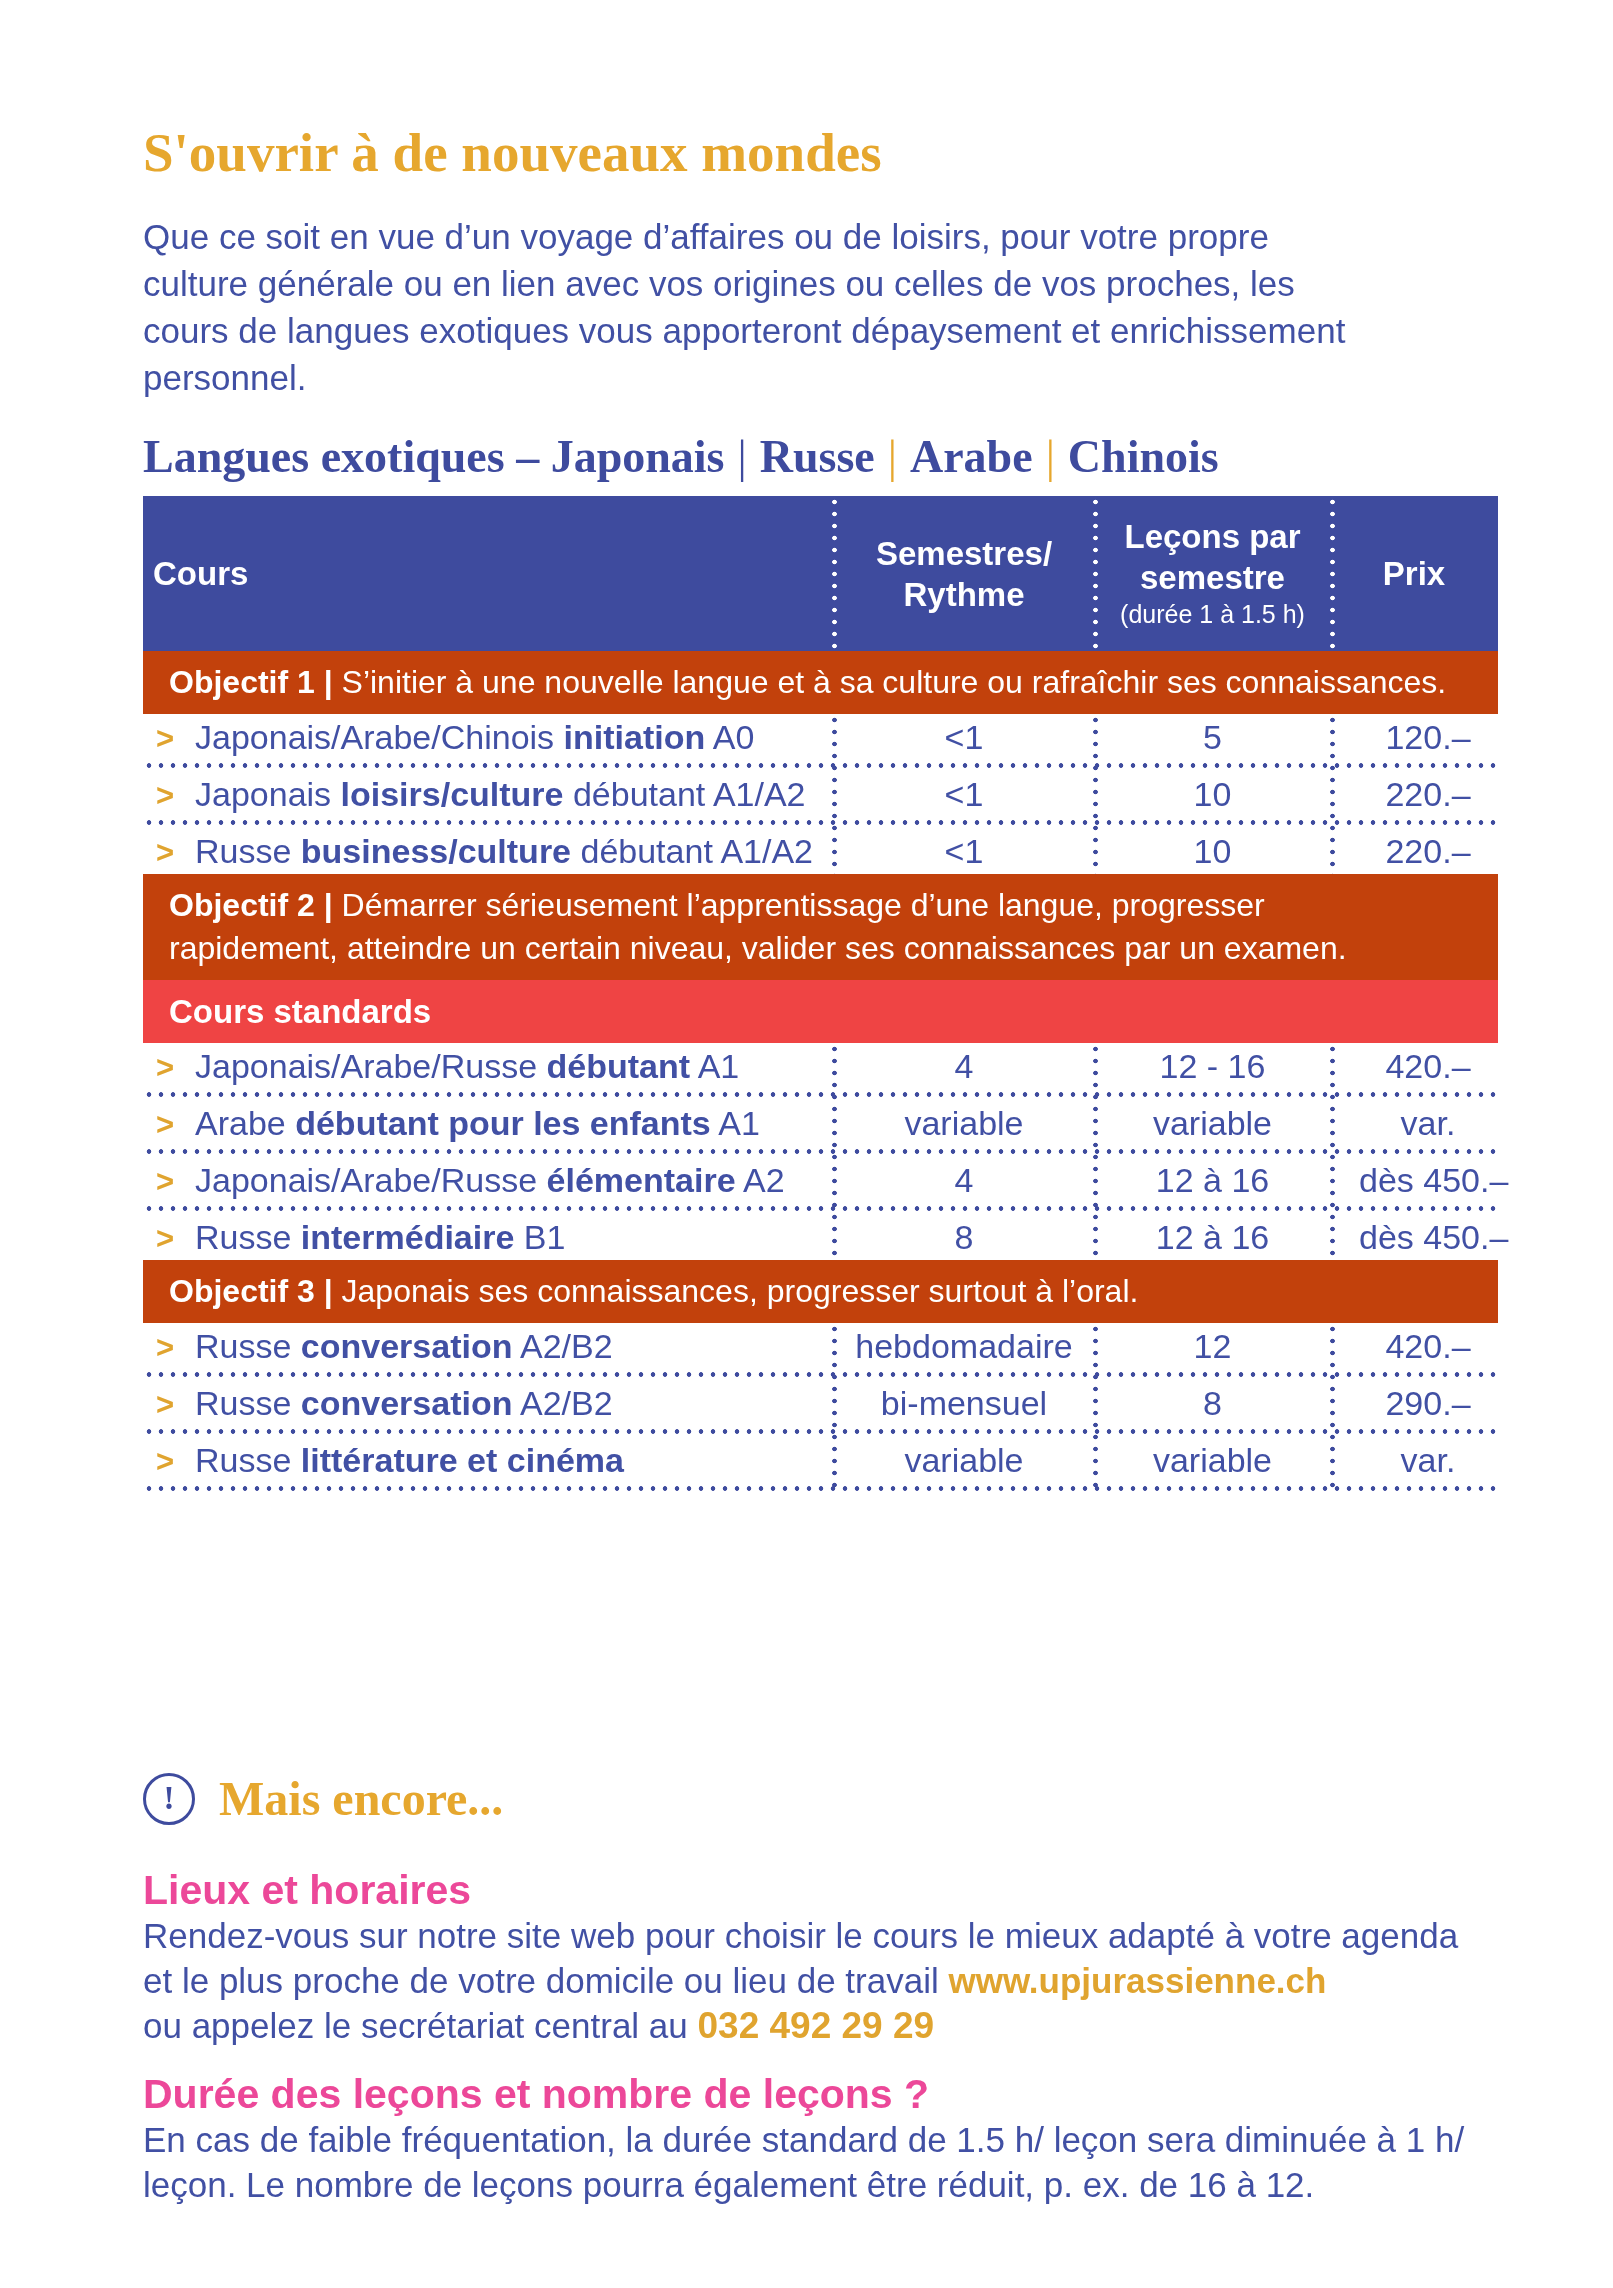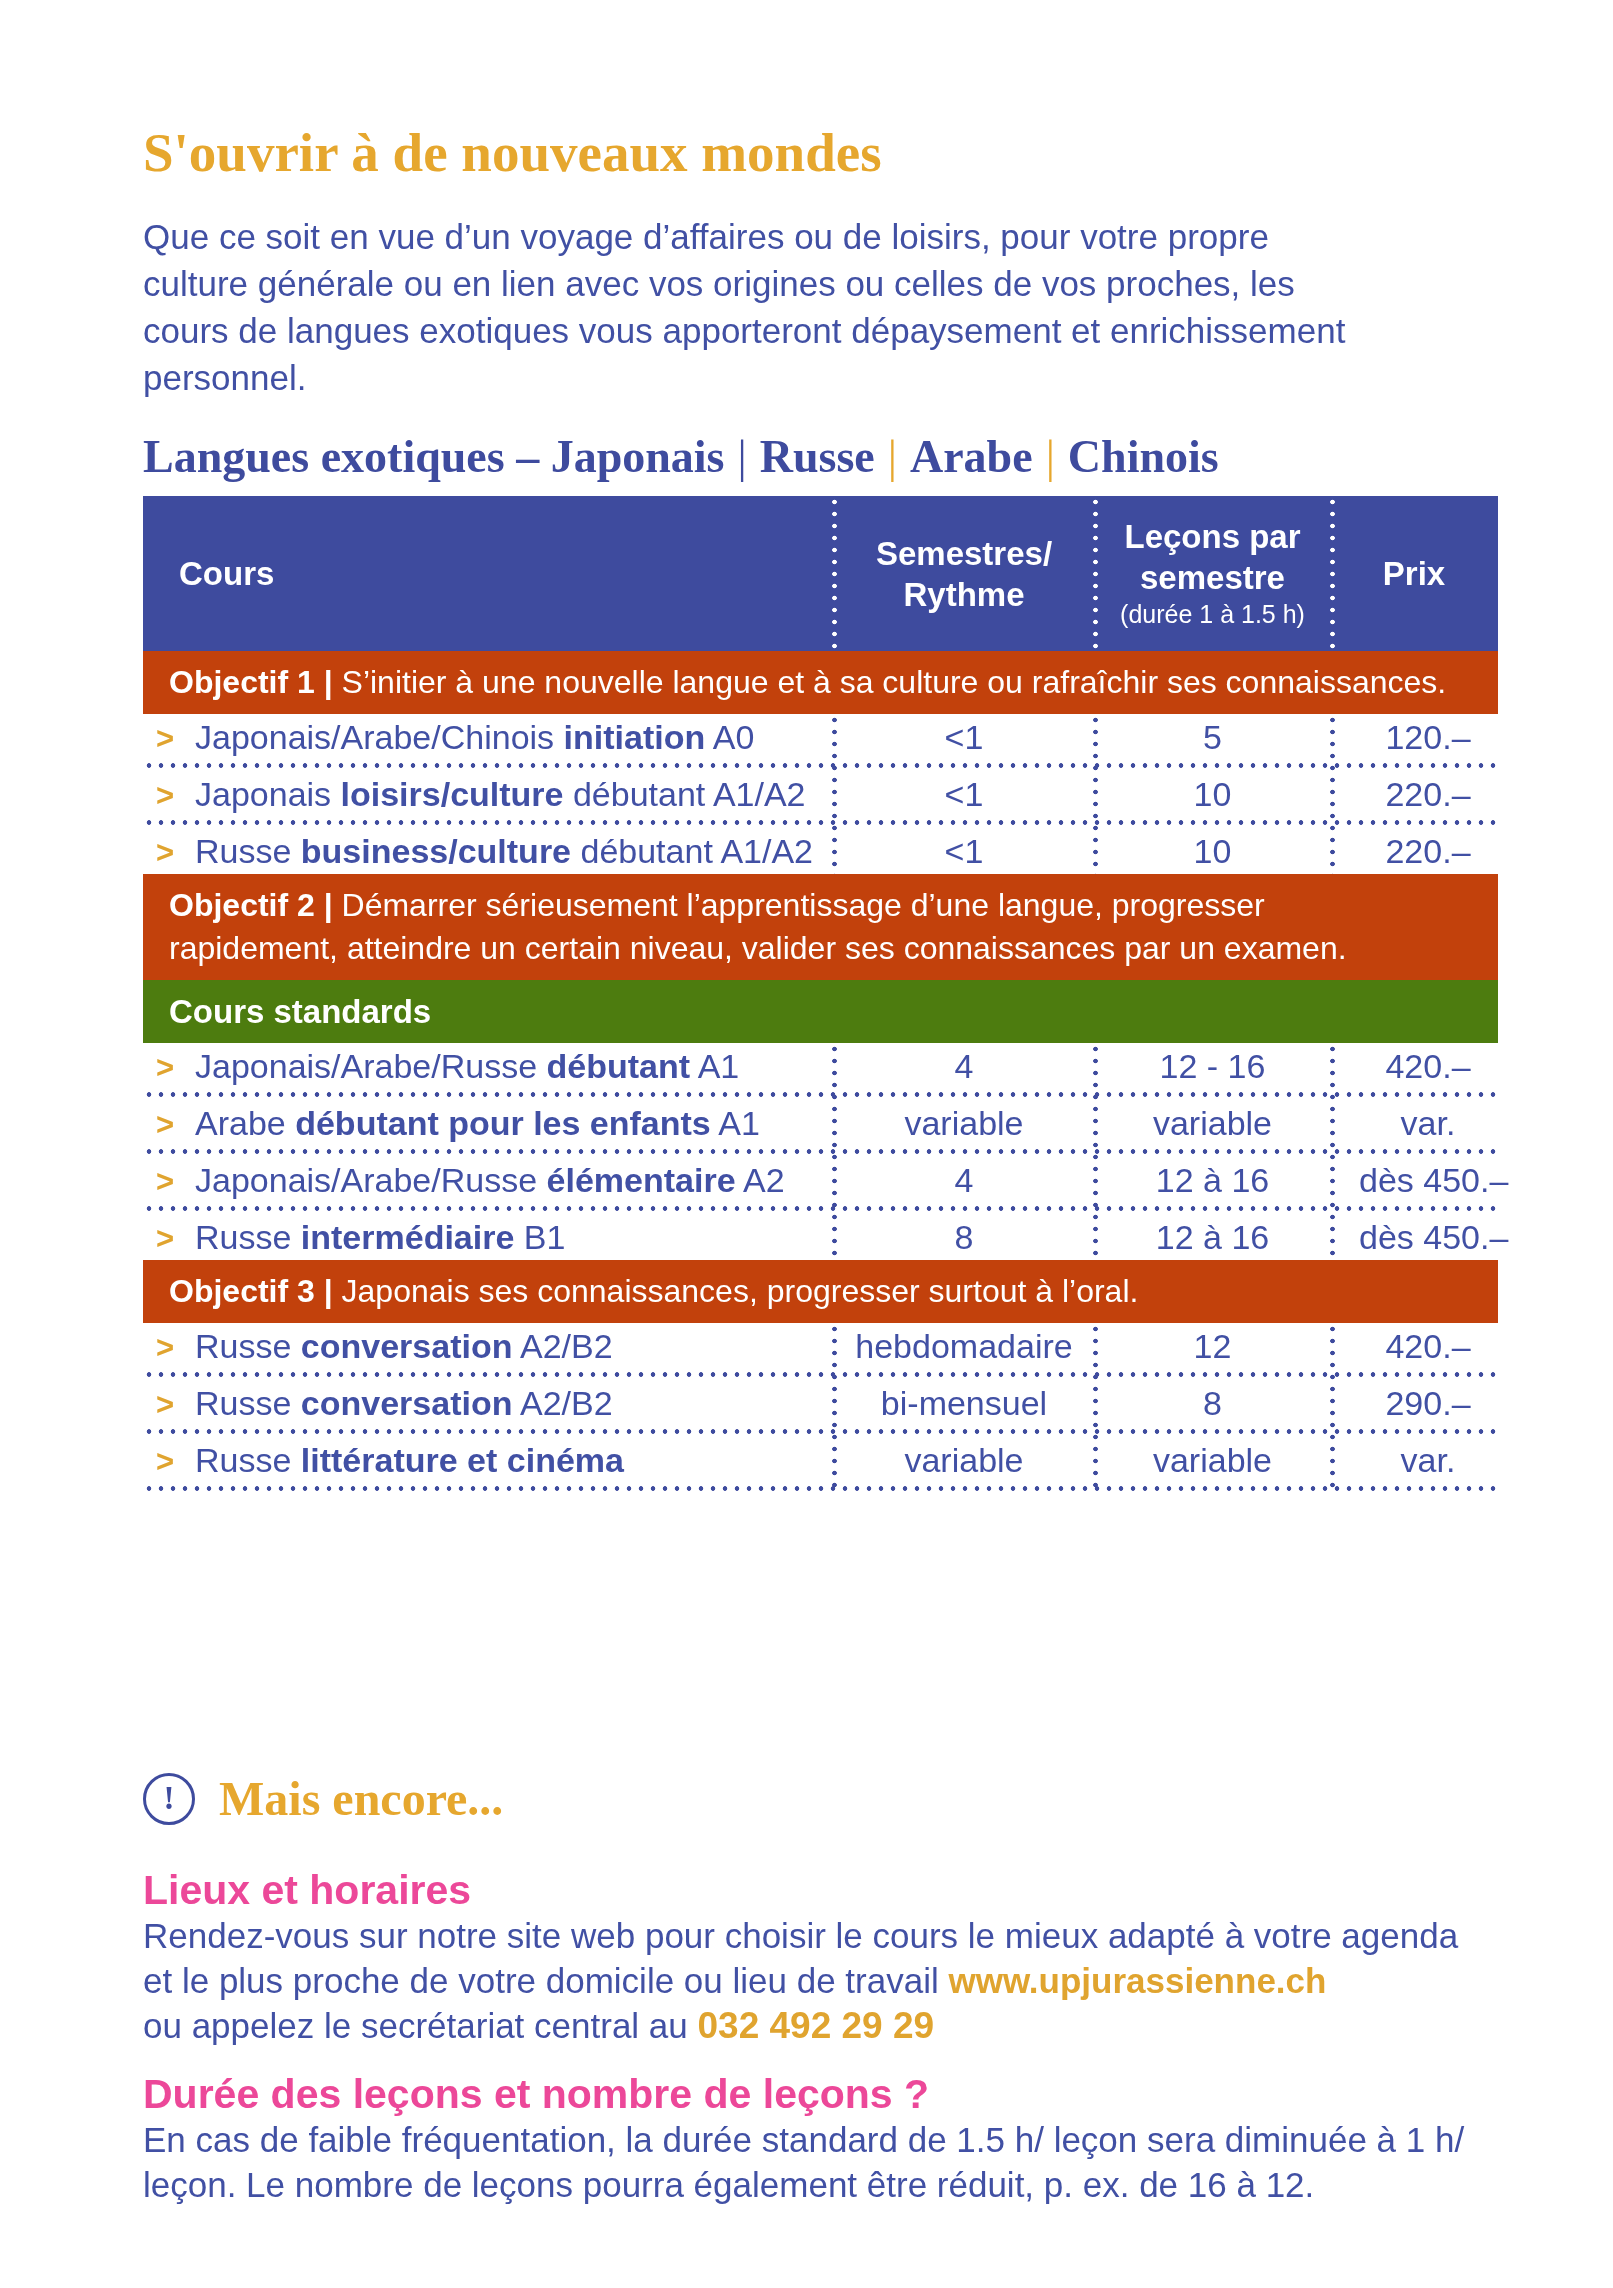--- a/index.html
+++ b/index.html
@@ -54,41 +54,41 @@
     height: 155px;
     background: #3E4B9E;
     color: #ffffff;
   }
   .thead .hcell {
     display: flex; flex-direction: column;
     justify-content: center; align-items: center;
     text-align: center;
     font-weight: 700; font-size: 33px; line-height: 41px;
   }
-  .thead .hcell.first { align-items: flex-start; padding-left: 36px; }
+  .thead .hcell.first { align-items: flex-start; padding-left: 10px; }
   .thead .note { font-weight: 400; font-size: 25px; line-height: 33px; text-align: right; }
   .vline {
     position: absolute; top: 0; bottom: 0; width: 11px; margin-left: -5.5px;
     background-image: radial-gradient(circle, #ffffff 2px, rgba(0,0,0,0) 2.6px);
     background-size: 11px 12px; background-position: center 0; background-repeat: repeat-y;
   }
   .vline.blue {
     background-image: radial-gradient(circle, #3E4B9E 2px, rgba(0,0,0,0) 2.6px);
   }
   .v1 { left: 691px; } .v2 { left: 952px; } .v3 { left: 1189px; }
 
   .banner {
     padding: 10px 26px;
     font-size: 32px; line-height: 43px;
     color: #ffffff;
   }
   .banner b { font-weight: 700; }
   .banner .line2 { display: block; }
   .banner.gold { background: #c2410c; }
-  .banner.bluebg { background: #4d7c0f; font-weight: 700; font-size: 33px; }
+  .banner.bluebg { background: #ef4444; font-weight: 700; font-size: 33px; }
 
   .tgroup { position: relative; }
   .trow {
     display: grid;
     grid-template-columns: 691px 260px 237px 166px;
     height: 46px;
     align-items: center;
     color: #4150A4;
     font-size: 34px;
   }

